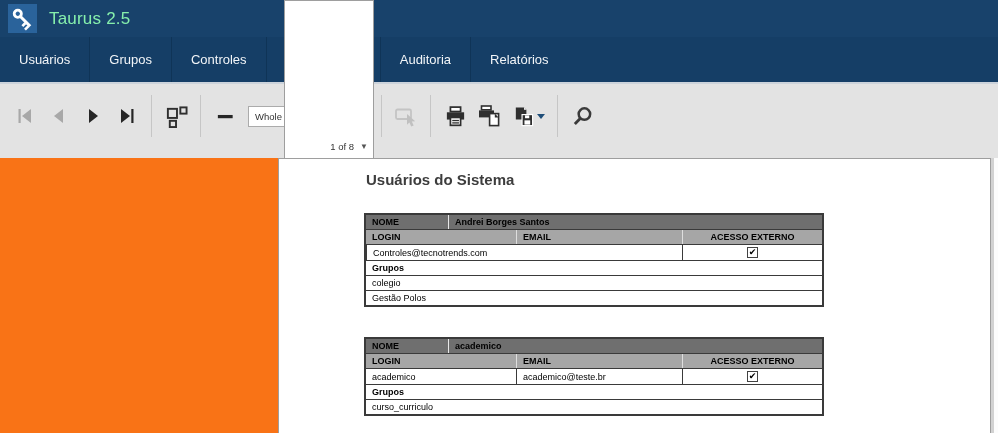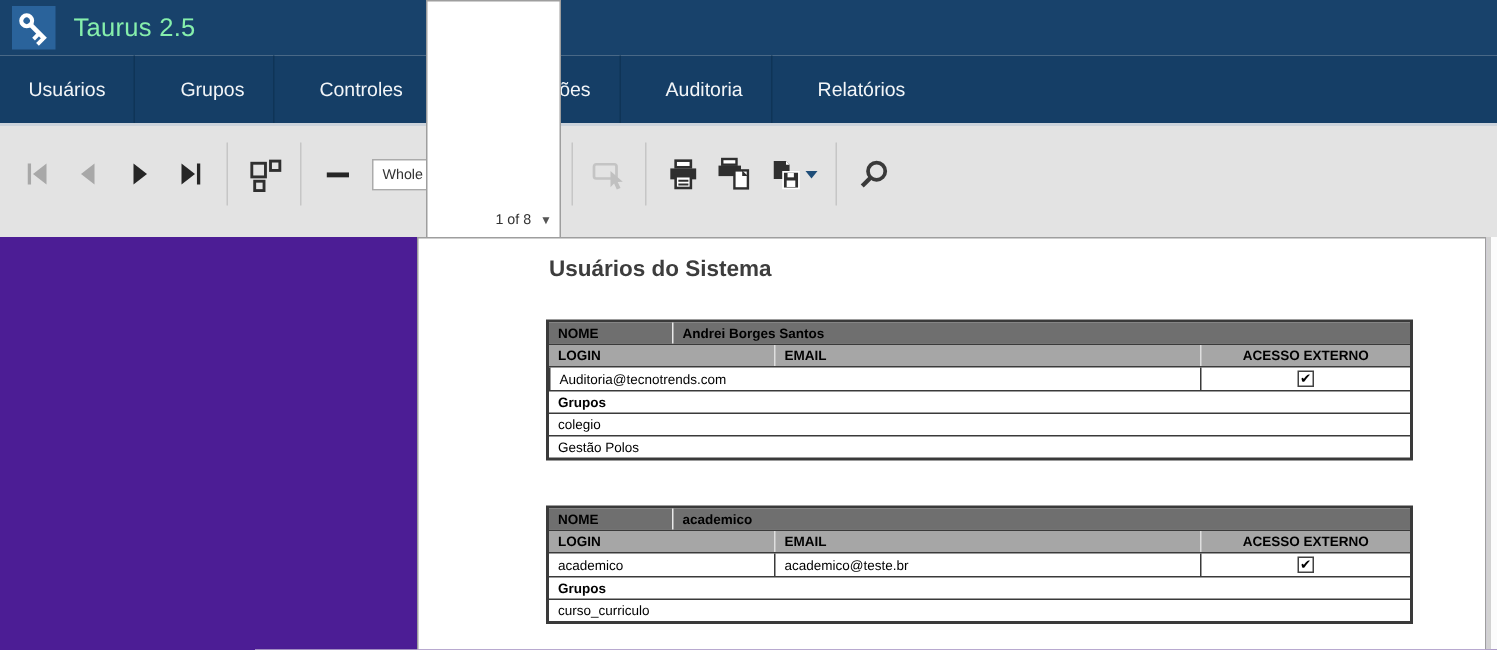--- a/index.html
+++ b/index.html
@@ -5,21 +5,21 @@
   * { box-sizing: border-box; margin: 0; padding: 0; }
   html,body { width:998px; height:433px; overflow:hidden;
     font-family:"Liberation Sans", sans-serif; background:#e4e4e4; }
 
   
   .titlebar { height:37px; background:#18426b; display:flex; align-items:center; padding-left:8px; }
   .key-badge { width:29px; height:29px; background:#2a639b; display:flex; align-items:center; justify-content:center; flex:0 0 auto; }
   .app-title { color:#86efac; font-size:17px; margin-left:12px; letter-spacing:.2px; }
 
   
-  .menubar { height:45px; background:#153e66; display:flex; align-items:stretch;gap:11px; }
+  .menubar { height:45px; background:#153e66; display:flex; align-items:stretch; }
   .menu-item { color:#f2f5f8; font-size:13px; display:flex; align-items:center;
     padding:0 19px; cursor:default; border-right:1px solid #0f3457; }
   .menu-item:last-child { border-right:none; }
   .menu-strip { height:2px; background:#ccd3db; }
 
   
   .toolbar { height:74px; background:#e3e3e3; padding:10px 0 0 8px; }
   .toolbar-row { display:flex; align-items:center; height:44px; }
   .tbtn { width:34px; height:40px; display:flex; align-items:center; justify-content:center;
     background:transparent; border:1px solid transparent; padding:0; }
@@ -28,31 +28,31 @@
   .combo { height:21px; background:#ffffff; border:1px solid #ababab; display:flex;
     align-items:center; font-size:9.5px; color:#333; margin:0 6px; }
   .combo .val { padding:0 6px; flex:1; white-space:nowrap; }
   .combo .caret { padding-right:5px; color:#555; font-size:8px; line-height:1; }
   .combo.page { width:90px; }
   .combo.zoom { width:86px; }
   .export-caret { width:0; height:0; border-left:4px solid transparent;
     border-right:4px solid transparent; border-top:5px solid #1f4e79; margin-left:2px; }
 
   
-  .viewer { position:relative; height:275px; background:#4c1d95; overflow:hidden;padding-left:20px; }
+  .viewer { position:relative; height:275px; background:#f97316; overflow:hidden;padding-left:20px; }
   .page { position:absolute; left:278px; top:0; width:713px; height:280px; background:#ffffff;
     border:1px solid #9e9e9e; border-bottom:none; padding:12px 0 0 85px;justify-content:flex-end; }
   .page-edge { position:absolute; top:0; right:0; width:7px; height:275px;
     background:#fcfcfc; border-left:3px solid #d2d2d2; }
 
   .report-title { font-size:15px; font-weight:bold; color:#3d3d3d; margin:0 0 2px 2px; }
   .report-date  { font-size:11px; font-weight:bold; color:#3d3d3d; margin:0 0 0 2px; }
 
   
-  .report-body .user-table { width:578px; border:2px solid #3a3a3a; margin-top:30px; background:#fff; }
+  .report-body .user-table { width:460px; border:2px solid #3a3a3a; margin-top:30px; background:#fff; }
   .report-body .user-table:first-child { margin-top:25px; }
   .t-row { display:flex; align-items:stretch; border-top:1px solid #3a3a3a; }
   .t-row:first-child { border-top:none; }
   .cell { padding:2px 6px; font-size:9px; line-height:10px; color:#000; display:flex; align-items:center; }
   .row-nome { background:#6f6f6f; font-weight:bold; }
   .row-nome .c-label { width:82px; }
   .row-nome .c-value { flex:1; border-left:1px solid #e8e8e8; }
   .row-head { background:#a6a6a6; font-weight:bold; }
   .c-login  { width:150px; }
   .c-email  { flex:1; }
@@ -207,21 +207,21 @@
     <div class="t-row row-nome">
       <div class="cell c-label">NOME</div>
       <div class="cell c-value">Andrei Borges Santos</div>
     </div>
     <div class="t-row row-head">
       <div class="cell c-login">LOGIN</div>
       <div class="cell c-email">EMAIL</div>
       <div class="cell c-acesso">ACESSO EXTERNO</div>
     </div>
     <div class="t-row row-data">
-      <div class="cell c-email">Auditoria@tecnotrends.com</div>
+      <div class="cell c-email">Controles@tecnotrends.com</div>
       <div class="cell c-acesso">
         <span class="cb">
                 <span>✔</span>
               </span>
       </div>
     </div>
     <div class="t-row row-grupos">
       <div class="cell c-full">Grupos</div>
     </div>
   <div class="t-row row-group">

